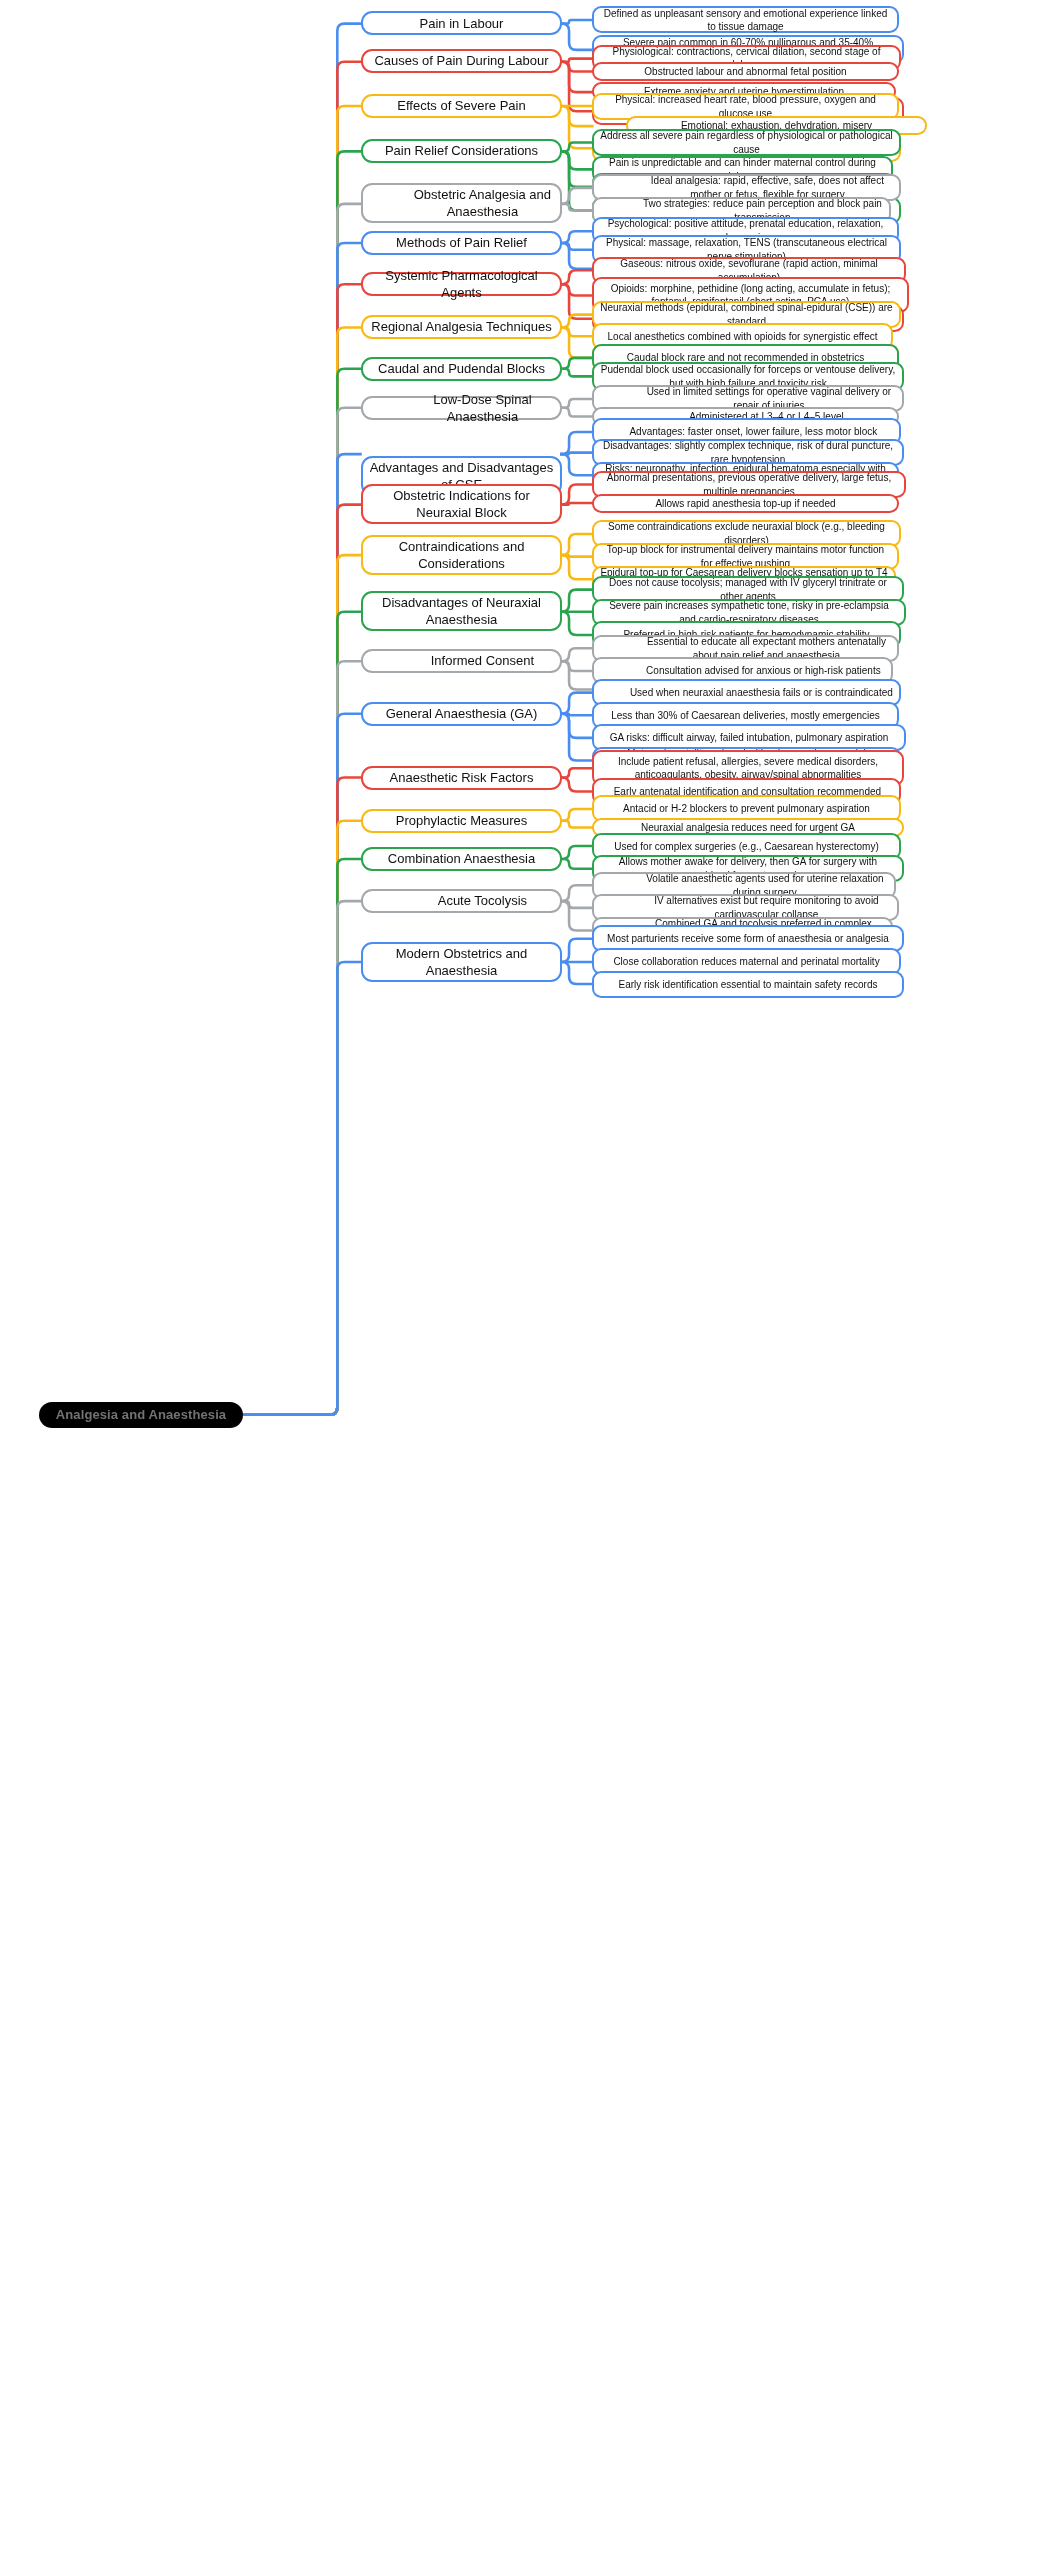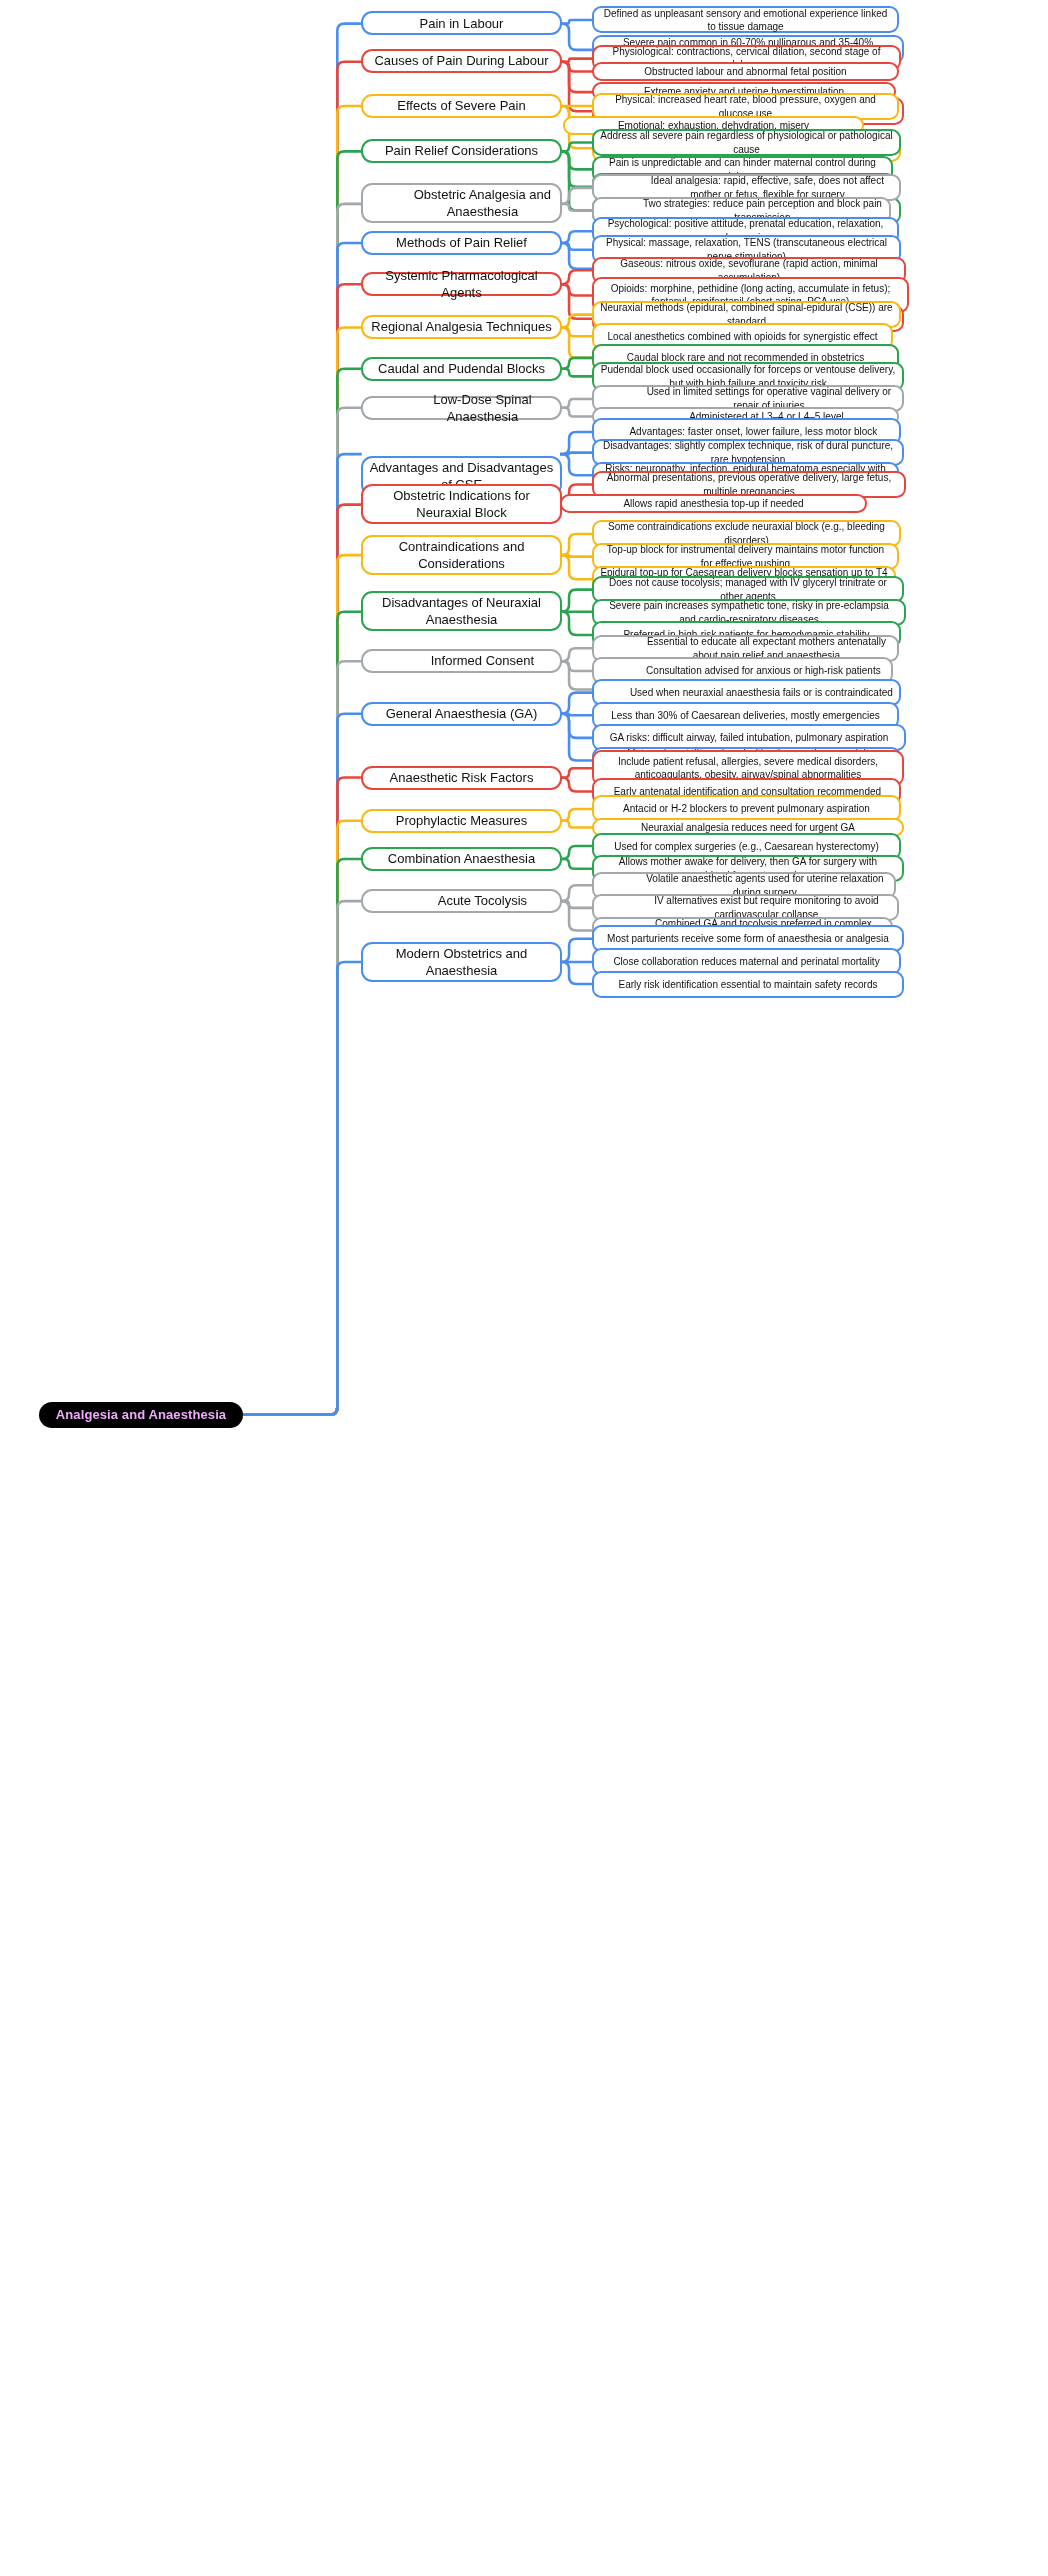--- a/index.html
+++ b/index.html
@@ -37,21 +37,21 @@
     text-align:center;
     line-height:1.32;
     padding:3.1px 6.2px;
   }
   .node span{display:block;width:100%;}
 
   .root{
     background:#000000;
     border:none;
     border-radius:14.4px;
-    color:#f0abfc;
+    color:#737373;
     font-size:13px;
     font-weight:bold;
     letter-spacing:0.1px;
     padding:3.1px 9.3px;
   }
   .l1{ font-size:13px; font-weight:400; }
   .l2{ font-size:10px; font-weight:400; border-width:2.1px; border-radius:9.3px; }
 
   
   .c-blue  { border-color:#4a8df0; }
@@ -173,21 +173,21 @@
       </div>
       <div class="node l2 c-red" style="left: 592px; top: 97px; width: 312px; height: 28px;">
         <span>Uterine rupture and existing conditions like fibromata or scarring</span>
       </div>
       <div class="node l1 c-amber" style="left: 361px; top: 94px; width: 201px; height: 24px;">
         <span>Effects of Severe Pain</span>
       </div>
       <div class="node l2 c-amber" style="left: 592px; top: 93px; width: 307px; height: 27px;">
         <span>Physical: increased heart rate, blood pressure, oxygen and glucose use</span>
       </div>
-      <div class="node l2 c-amber" style="left: 563px; top: 116px; width: 301px; height: 18.5px;">
+      <div class="node l2 c-amber" style="left: 626px; top: 116px; width: 301px; height: 18.5px;">
         <span>Emotional: exhaustion, dehydration, misery</span>
       </div>
       <div class="node l2 c-amber" style="left: 592px; top: 134px; width: 309px; height: 28px;">
         <span>Impact: reduced uteroplacental blood flow, fetal hypoxia, maternal hyperventilation</span>
       </div>
       <div class="node l1 c-green" style="left: 361px; top: 139px; width: 201px; height: 24px;">
         <span>Pain Relief Considerations</span>
       </div>
       <div class="node l2 c-green" style="left: 592px; top: 129px; width: 309px; height: 27px;">
         <span>Address all severe pain regardless of physiological or pathological cause</span>
@@ -275,21 +275,21 @@
       </div>
       <div class="node l2 c-blue" style="left: 592px; top: 462px; width: 307px; height: 27px;">
         <span>Risks: neuropathy, infection, epidural hematoma especially with anticoagulants</span>
       </div>
       <div class="node l1 c-red" style="left: 361px; top: 484px; width: 201px; height: 40px;">
         <span>Obstetric Indications for Neuraxial Block</span>
       </div>
       <div class="node l2 c-red" style="left: 592px; top: 471px; width: 314px; height: 27px;">
         <span>Abnormal presentations, previous operative delivery, large fetus, multiple pregnancies</span>
       </div>
-      <div class="node l2 c-red" style="left: 560px; top: 494px; width: 307px; height: 18.5px;">
+      <div class="node l2 c-red" style="left: 592px; top: 494px; width: 307px; height: 18.5px;">
         <span>Allows rapid anesthesia top-up if needed</span>
       </div>
       <div class="node l1 c-amber" style="left: 361px; top: 535px; width: 201px; height: 40px;">
         <span>Contraindications and Considerations</span>
       </div>
       <div class="node l2 c-amber" style="left: 592px; top: 520px; width: 309px; height: 27px;">
         <span>Some contraindications exclude neuraxial block (e.g., bleeding disorders)</span>
       </div>
       <div class="node l2 c-amber" style="left: 592px; top: 543px; width: 307px; height: 27px;">
         <span>Top-up block for instrumental delivery maintains motor function for effective pushing</span>

